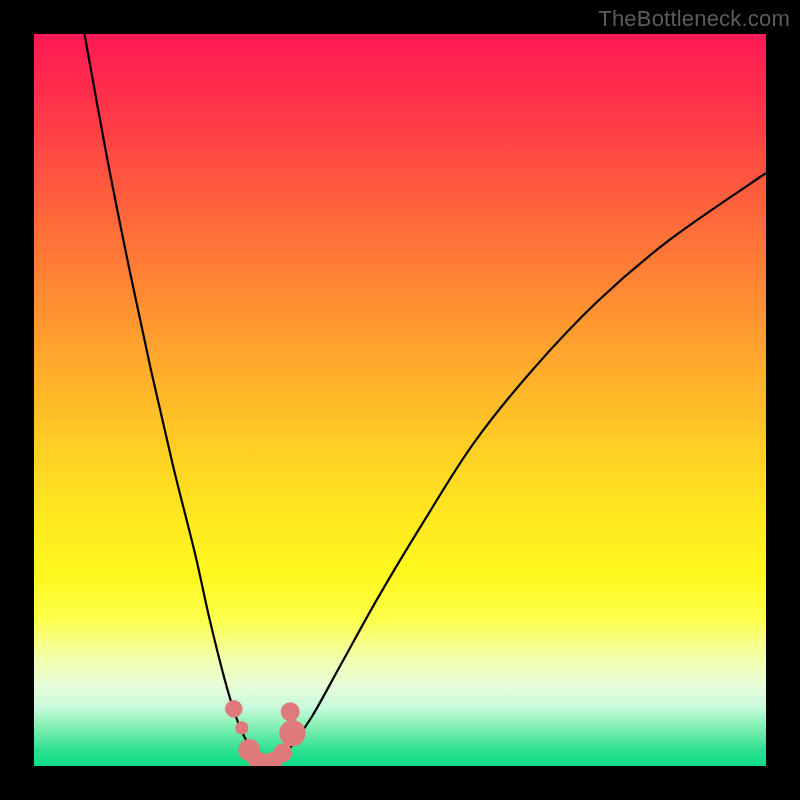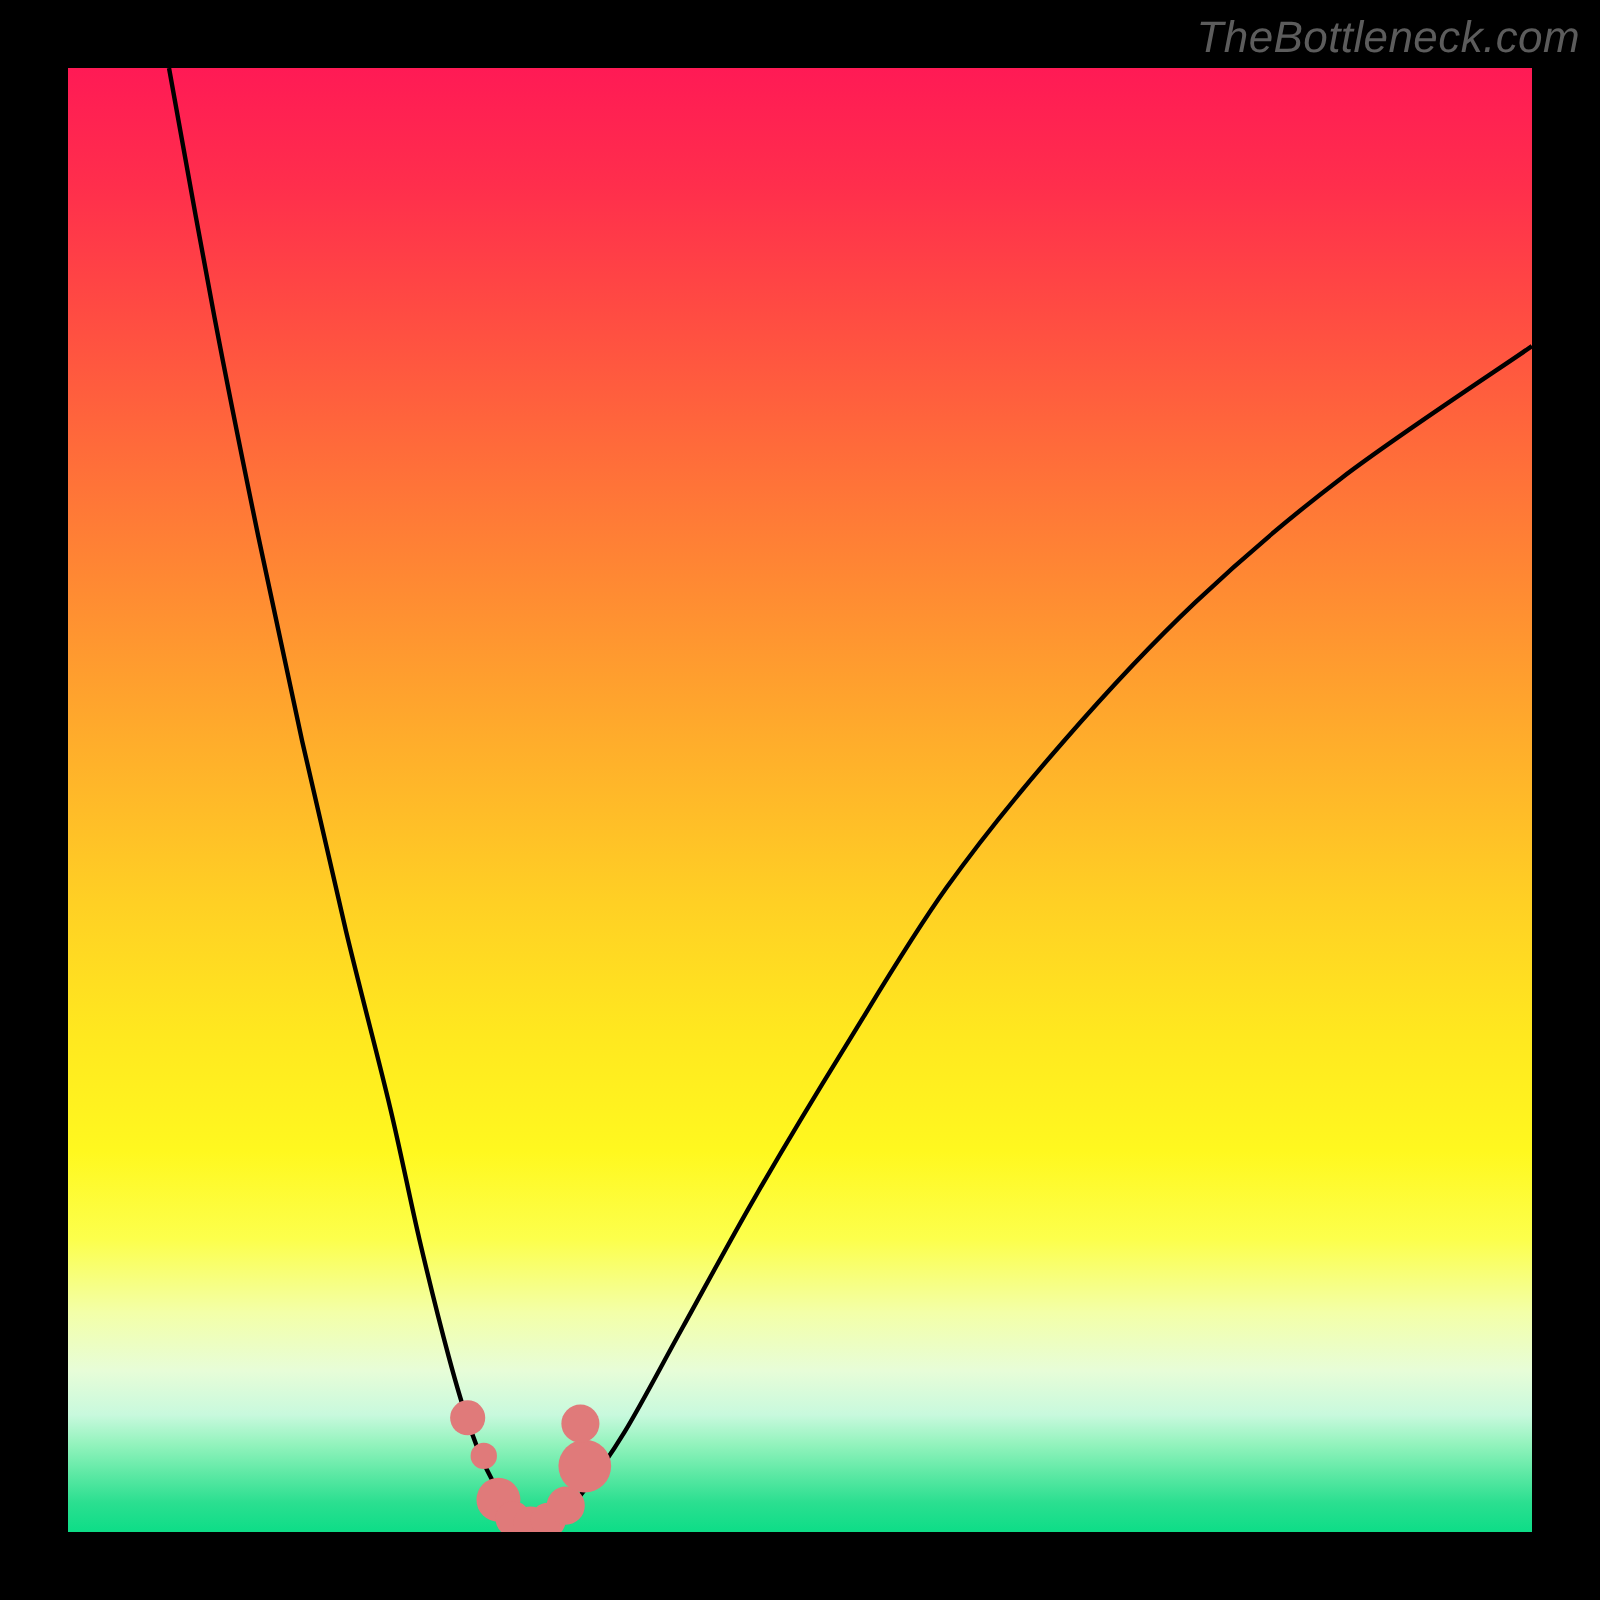--- a/index.html
+++ b/index.html
@@ -47,21 +47,20 @@
   }
   .watermark {
     position: absolute;
     top: 6px;
     right: 10px;
     color: #5c5c5c;
     font-size: 22px;
     font-weight: 500;
     letter-spacing: 0.2px;
     user-select: none;
-    font-style: italic;
   }
   svg.curve {
     position: absolute;
     left: 0; top: 0;
     width: 732px;
     height: 732px;
     display: block;
   }
 </style>
 </head>

